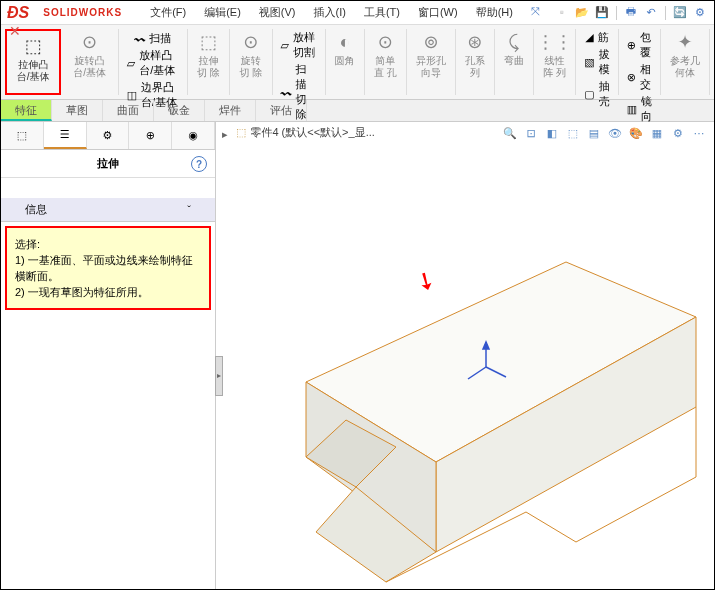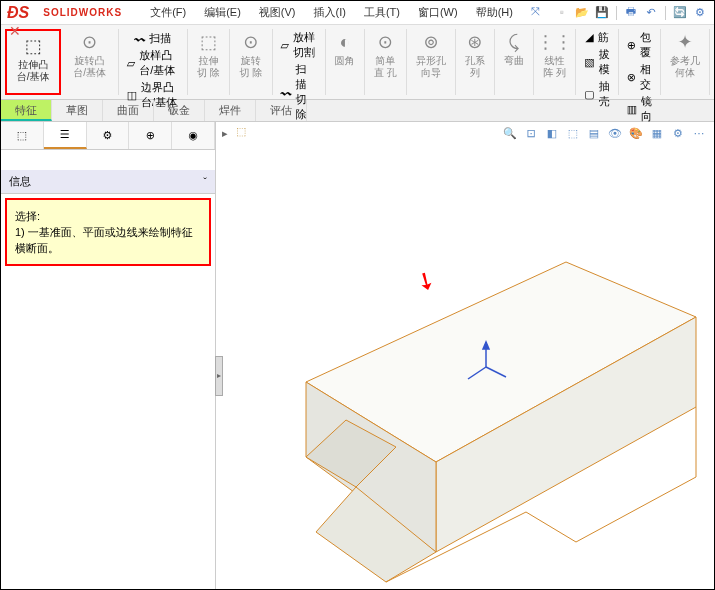--- a/index.html
+++ b/index.html
@@ -25,21 +25,21 @@
 .tab{padding:3px 14px;cursor:pointer;color:#555;border-right:1px solid #ddd}
 .tab.active{background:#bef264;border-bottom:2px solid #14b8a6}
 .content{display:flex;height:calc(100% - 121px)}
 .sidebar{width:215px;border-right:1px solid #ccc;display:flex;flex-direction:column}
 .sidebar-tabs{height:28px;display:flex;border-bottom:1px solid #ccc;background:#f8f8f8}
 .sidebar-tab{flex:1;display:flex;align-items:center;justify-content:center;border-right:1px solid #ddd;cursor:pointer}
 .sidebar-tab.active{background:#fff;border-bottom:2px solid #d48b2e}
 .panel-header{padding:6px;text-align:center;font-weight:bold;border-bottom:1px solid #ddd;position:relative}
 .panel-close{position:absolute;left:8px;top:22px;color:#d9534f;font-size:14px;cursor:pointer}
 .panel-help{position:absolute;right:8px;top:6px;width:16px;height:16px;border-radius:50%;border:1px solid #4a7bc4;color:#4a7bc4;font-size:10px;display:flex;align-items:center;justify-content:center}
-.panel-section{padding:4px 8px;background:#e8e8f5;border-bottom:1px solid #ccc;display:flex;justify-content:space-between;align-items:center}
+.panel-section{padding:4px 24px;background:#e8e8f5;border-bottom:1px solid #ccc;display:flex;justify-content:space-between;align-items:center}
 .info-box{margin:4px;padding:8px;background:#ffffcc;border:2px solid #f00;font-size:11px;line-height:16px}
 .viewport{flex:1;position:relative;background:#fff}
 .vp-toolbar{position:absolute;top:0;right:4px;display:flex;gap:3px;padding:2px}
 .vp-icon{width:18px;height:18px;display:flex;align-items:center;justify-content:center;color:#5a8ac4}
 .breadcrumb{padding:3px 6px;color:#444;display:flex;align-items:center;gap:4px}
 .bc-arrow{width:10px;height:10px;color:#666}
 .model-svg{position:absolute;top:60px;left:20px}
 .watermark{position:absolute;top:220px;left:260px;transform:rotate(-20deg);color:#e0e0e0;font-size:28px;font-weight:bold;pointer-events:none}
 .watermark-sub{position:absolute;top:260px;left:290px;transform:rotate(-20deg);color:#e8e8e8;font-size:14px;pointer-events:none}
 .arrow-red{position:absolute;top:145px;left:200px;color:#f00;font-size:24px;transform:rotate(30deg)}
@@ -230,37 +230,43 @@
       <div class="sidebar-tab">
           <span>⚙</span>
         </div>
       <div class="sidebar-tab">
           <span>⊕</span>
         </div>
       <div class="sidebar-tab">
           <span>◉</span>
         </div>
     </div>
+    <div class="panel-header">
+      <span>拉伸</span>
+      <span class="panel-help">?</span>
+    </div>
     <div class="panel-close">✕</div>
     <div style="height:20px"></div>
     <div class="panel-section">
       <span>信息</span>
       <span>ˇ</span>
     </div>
     <div class="info-box">
       <div>选择:</div>
       <div>1) 一基准面、平面或边线来绘制特征横断面。</div>
+      <div>2) 一现有草图为特征所用。</div>
     </div>
   </div>
 
   <div class="viewport">
     <div class="collapse-handle">▸</div>
     <div class="breadcrumb">
       <span class="bc-arrow">▸</span>
       <span style="color:#c49a4a">⬚</span>
+      <span>零件4 (默认&lt;&lt;默认&gt;_显...</span>
     </div>
     <div class="vp-toolbar">
       <span class="vp-icon">🔍</span>
       <span class="vp-icon">⊡</span>
       <span class="vp-icon">◧</span>
       <span class="vp-icon">⬚</span>
       <span class="vp-icon">▤</span>
       <span class="vp-icon">👁</span>
       <span class="vp-icon">🎨</span>
       <span class="vp-icon">▦</span>

